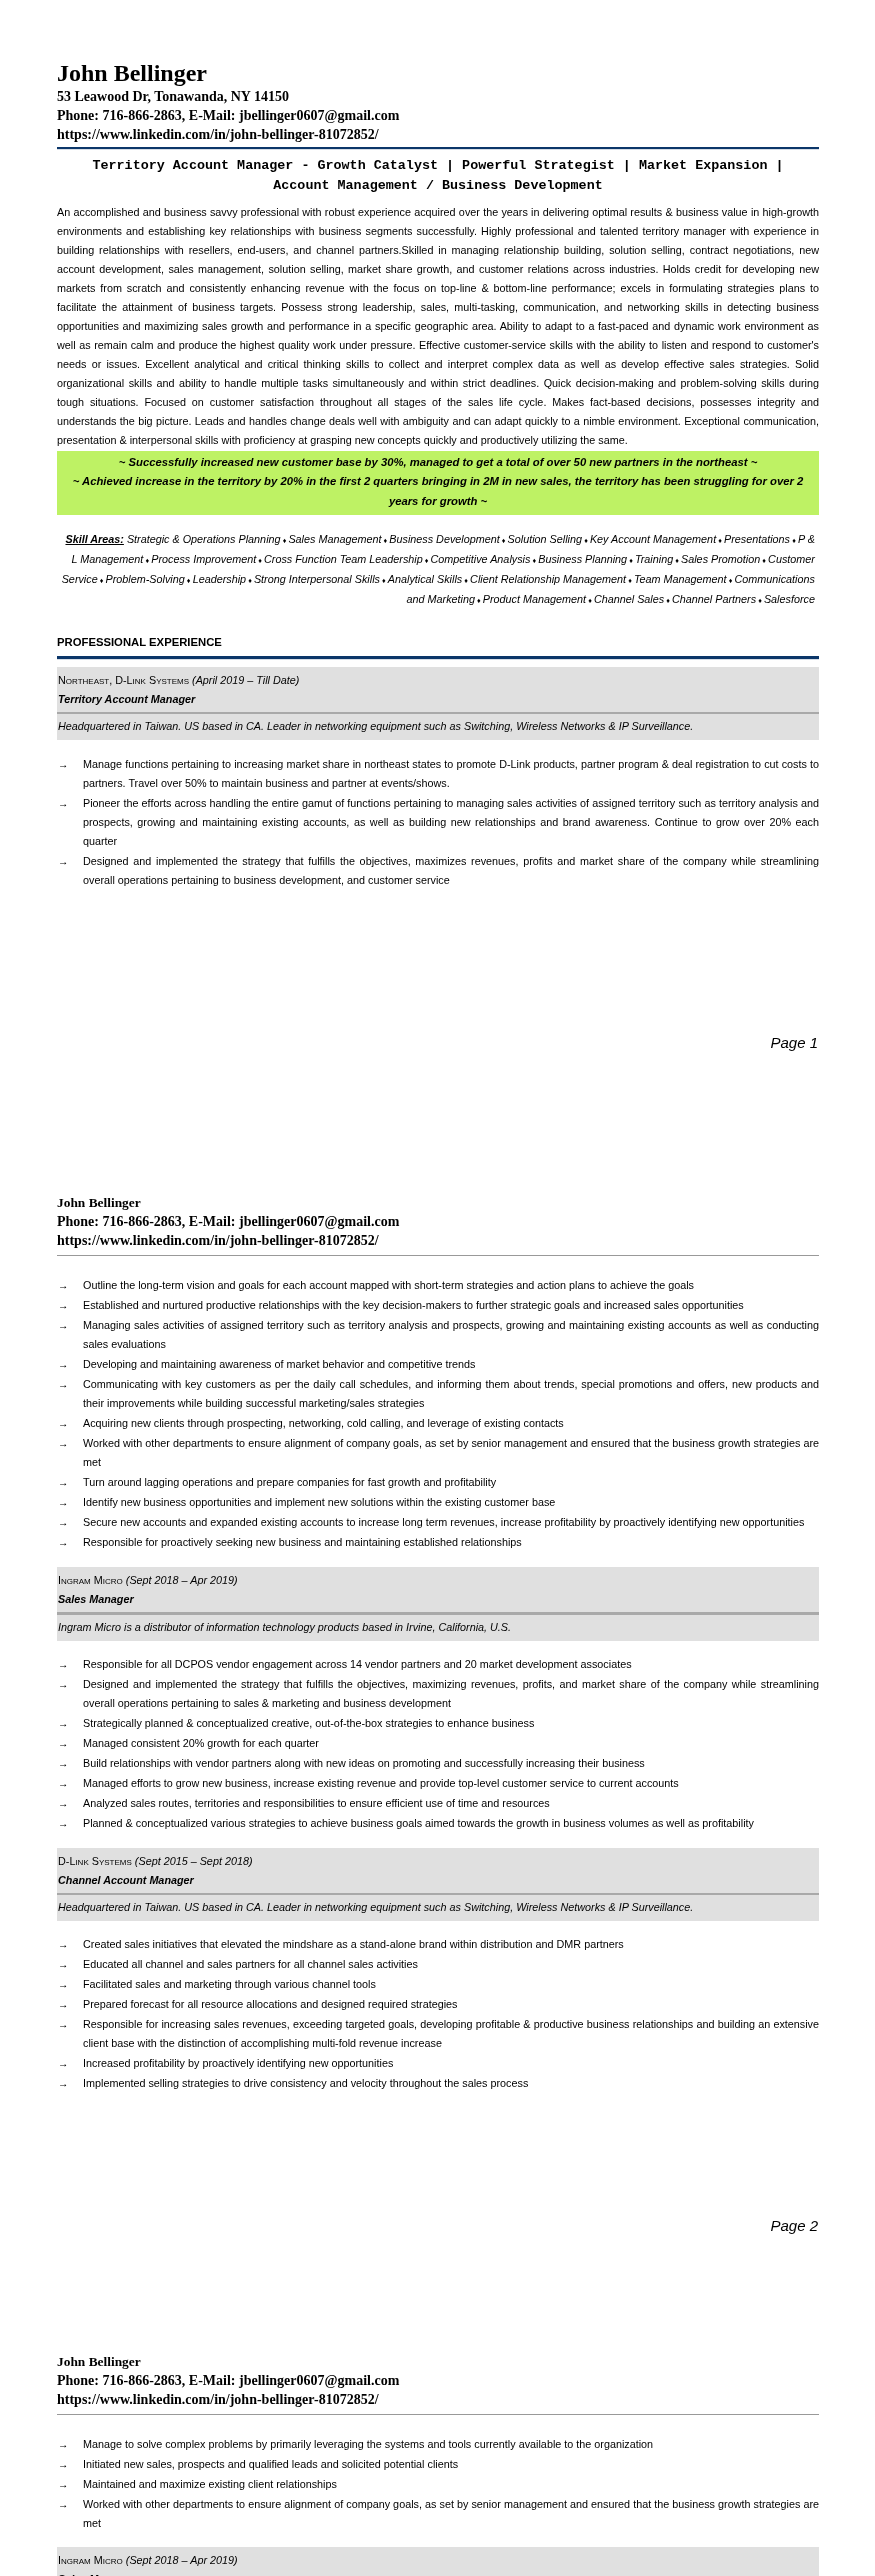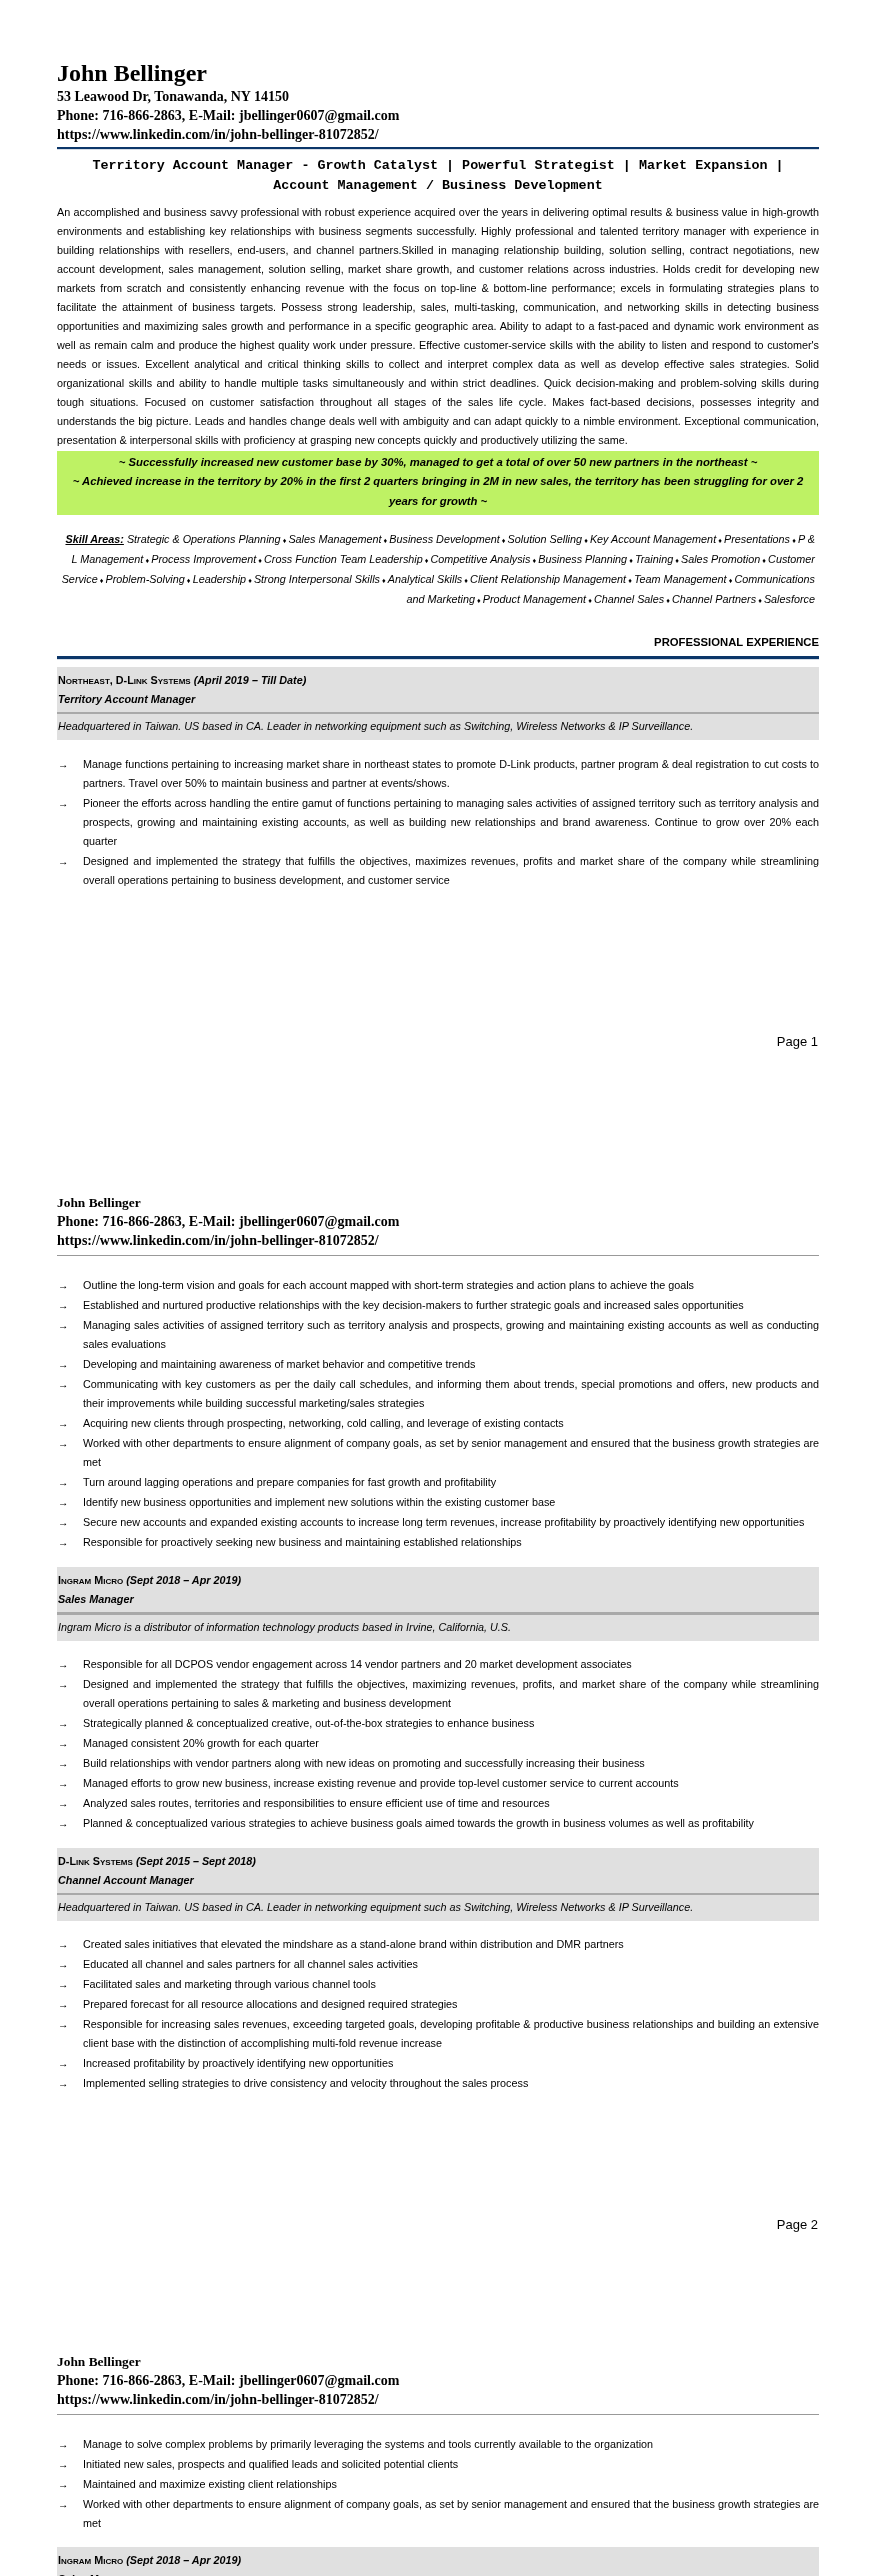--- a/index.html
+++ b/index.html
@@ -19,37 +19,37 @@
   .rule-black { height: 1.5px; background: #1a1a1a; margin-top: 5.2px; border-bottom: 0.5px solid #999; }
 
   .headline { text-align: center; font-weight: bold; font-size: 13.4px; line-height: 19.6px; margin-top: 6.2px; padding: 0 15.5px; font-family: Liberation Mono, monospace; }
   .summary { text-align: justify; font-size: 10.8px; line-height: 19px; margin-top: 7.2px; }
   .achieve { background: #bef264; text-align: center; font-weight: bold; font-style: italic; font-size: 11.3px; line-height: 19.6px; padding: 2.1px 10.3px 3.1px; margin-top: 1px; }
 
   .skills { text-align: right; font-style: italic; font-size: 10.8px; line-height: 19px; margin-top: 15.5px; padding: 0 4.1px; }
   .skills .lbl { font-weight: bold; text-decoration: underline; text-decoration-thickness: 1px; }
   .skills .dm { font-style: normal; font-size: 7.2px; margin: 0 2.1px; }
 
-  .section-title { text-align: right; font-weight: bold; font-size: 11.3px; margin-top: 26px; }
+  .section-title { text-align: left; font-weight: bold; font-size: 11.3px; margin-top: 26px; }
   .section-rule { height: 3.1px; background: #0b3669; border-bottom: 0.5px solid #d6dde6; margin-top: 8.2px; }
 
   .job { margin-top: 7.2px; }
   .job-head { background: #e0e0e0; padding: 4.1px 1px 3.1px; }
-  .job-co { font-size: 10.8px; line-height: 19px; font-weight: bold; }
+  .job-co { font-size: 10.8px; line-height: 19px; font-weight: normal; }
   .job-co .co { font-variant: small-caps; }
   .job-co .dates { font-style: italic; }
   .job-title { font-size: 10.8px; line-height: 19px; font-weight: bold; font-style: italic; }
   .job-sep { height: 2.1px; background: #a9a9a9; margin: 0; }
   .job-desc { background: #e0e0e0; font-style: italic; font-size: 10.8px; line-height: 19px; padding: 3.1px 1px 4.1px; }
 
   ul.bullets { list-style: none; margin-top: 14.4px; }
   ul.bullets li { position: relative; padding-left: 26px; font-size: 10.8px; line-height: 19px; text-align: justify; margin-bottom: 1px; }
   ul.bullets li .arrow { position: absolute; left: 1px; top: 0; font-size: 10.3px; }
 
-  .page-num { position: absolute; right: 58px; font-size: 13px; }
+  .page-num { position: absolute; right: 58px; font-style: italic; font-size: 15px; }
 </style>
 </head>
 <body>
 
 <div class="page page1">
   <div class="hdr">
     <div class="hdr-name-big">John Bellinger</div>
     <div class="hdr-line">53 Leawood Dr, Tonawanda, NY 14150</div>
     <div class="hdr-line">Phone: 716-866-2863, E-Mail: jbellinger0607@gmail.com</div>
     <div class="hdr-line">https://www.linkedin.com/in/john-bellinger-81072852/</div>

